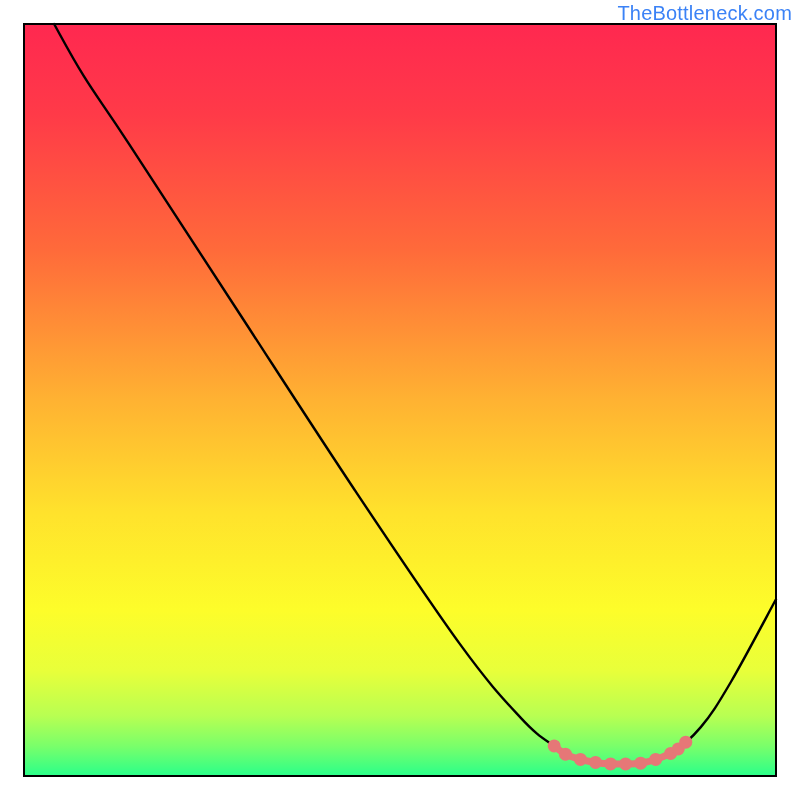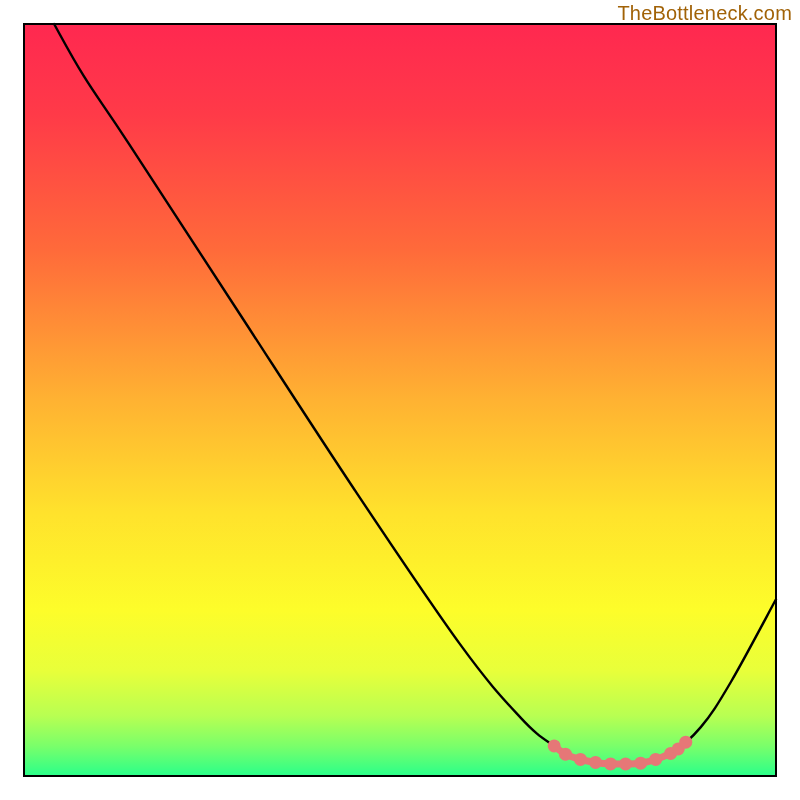--- a/index.html
+++ b/index.html
@@ -14,21 +14,21 @@
   .container {
     position: relative;
     width: 800px;
     height: 800px;
   }
   .attribution {
     position: absolute;
     top: 2px;
     right: 8px;
     font-size: 20px;
-    color: #a16207;
+    color: #3b82f6;
     font-weight: 500;
     letter-spacing: 0.2px;
     margin-left: 8px;
   }
   svg {
     display: block;
   }
 </style>
 </head>
 <body>

